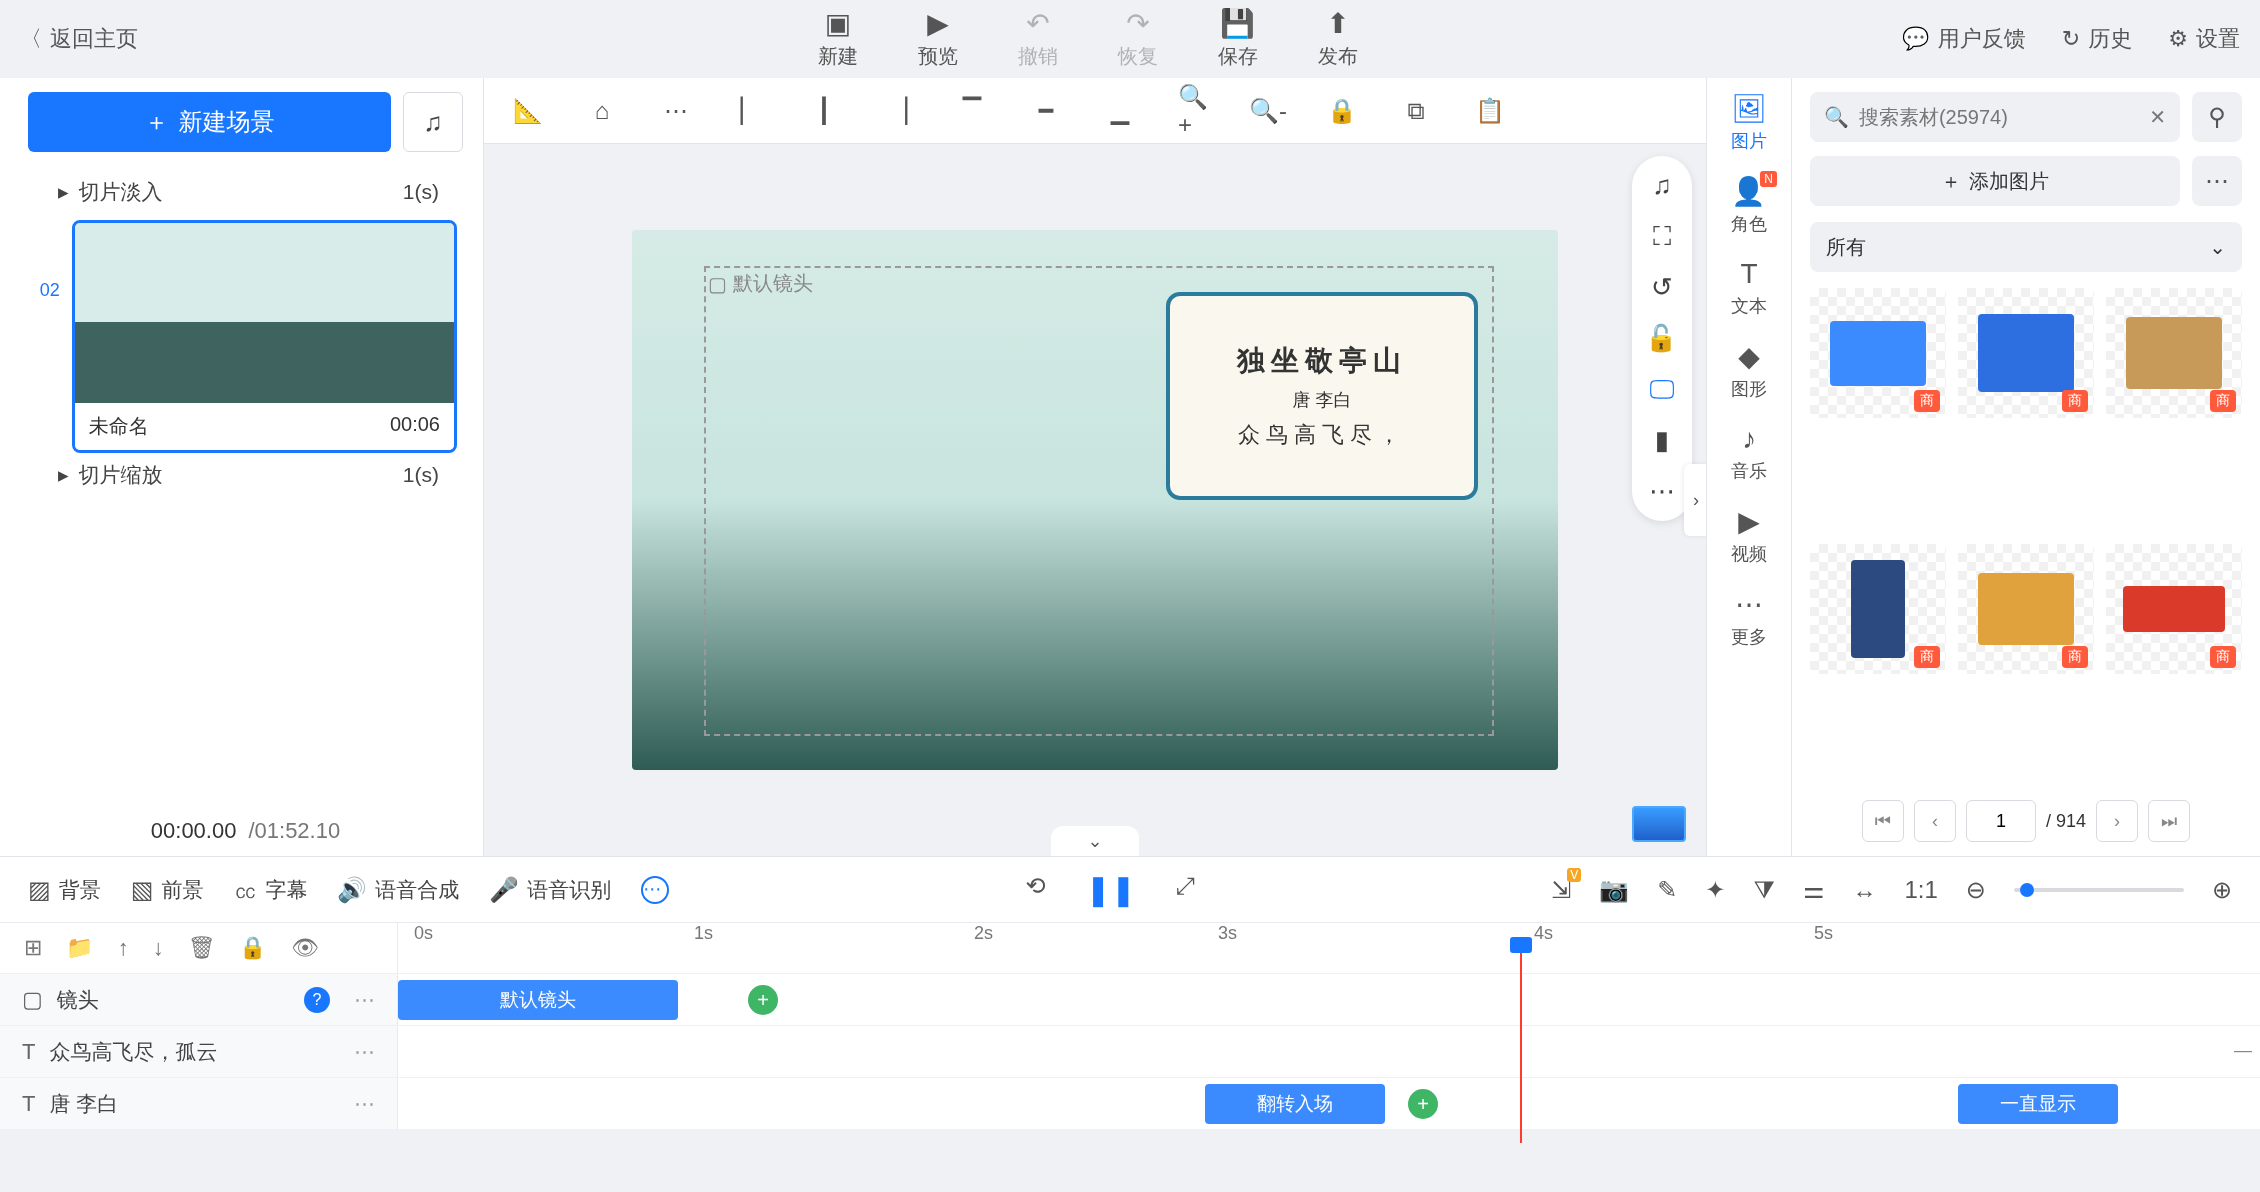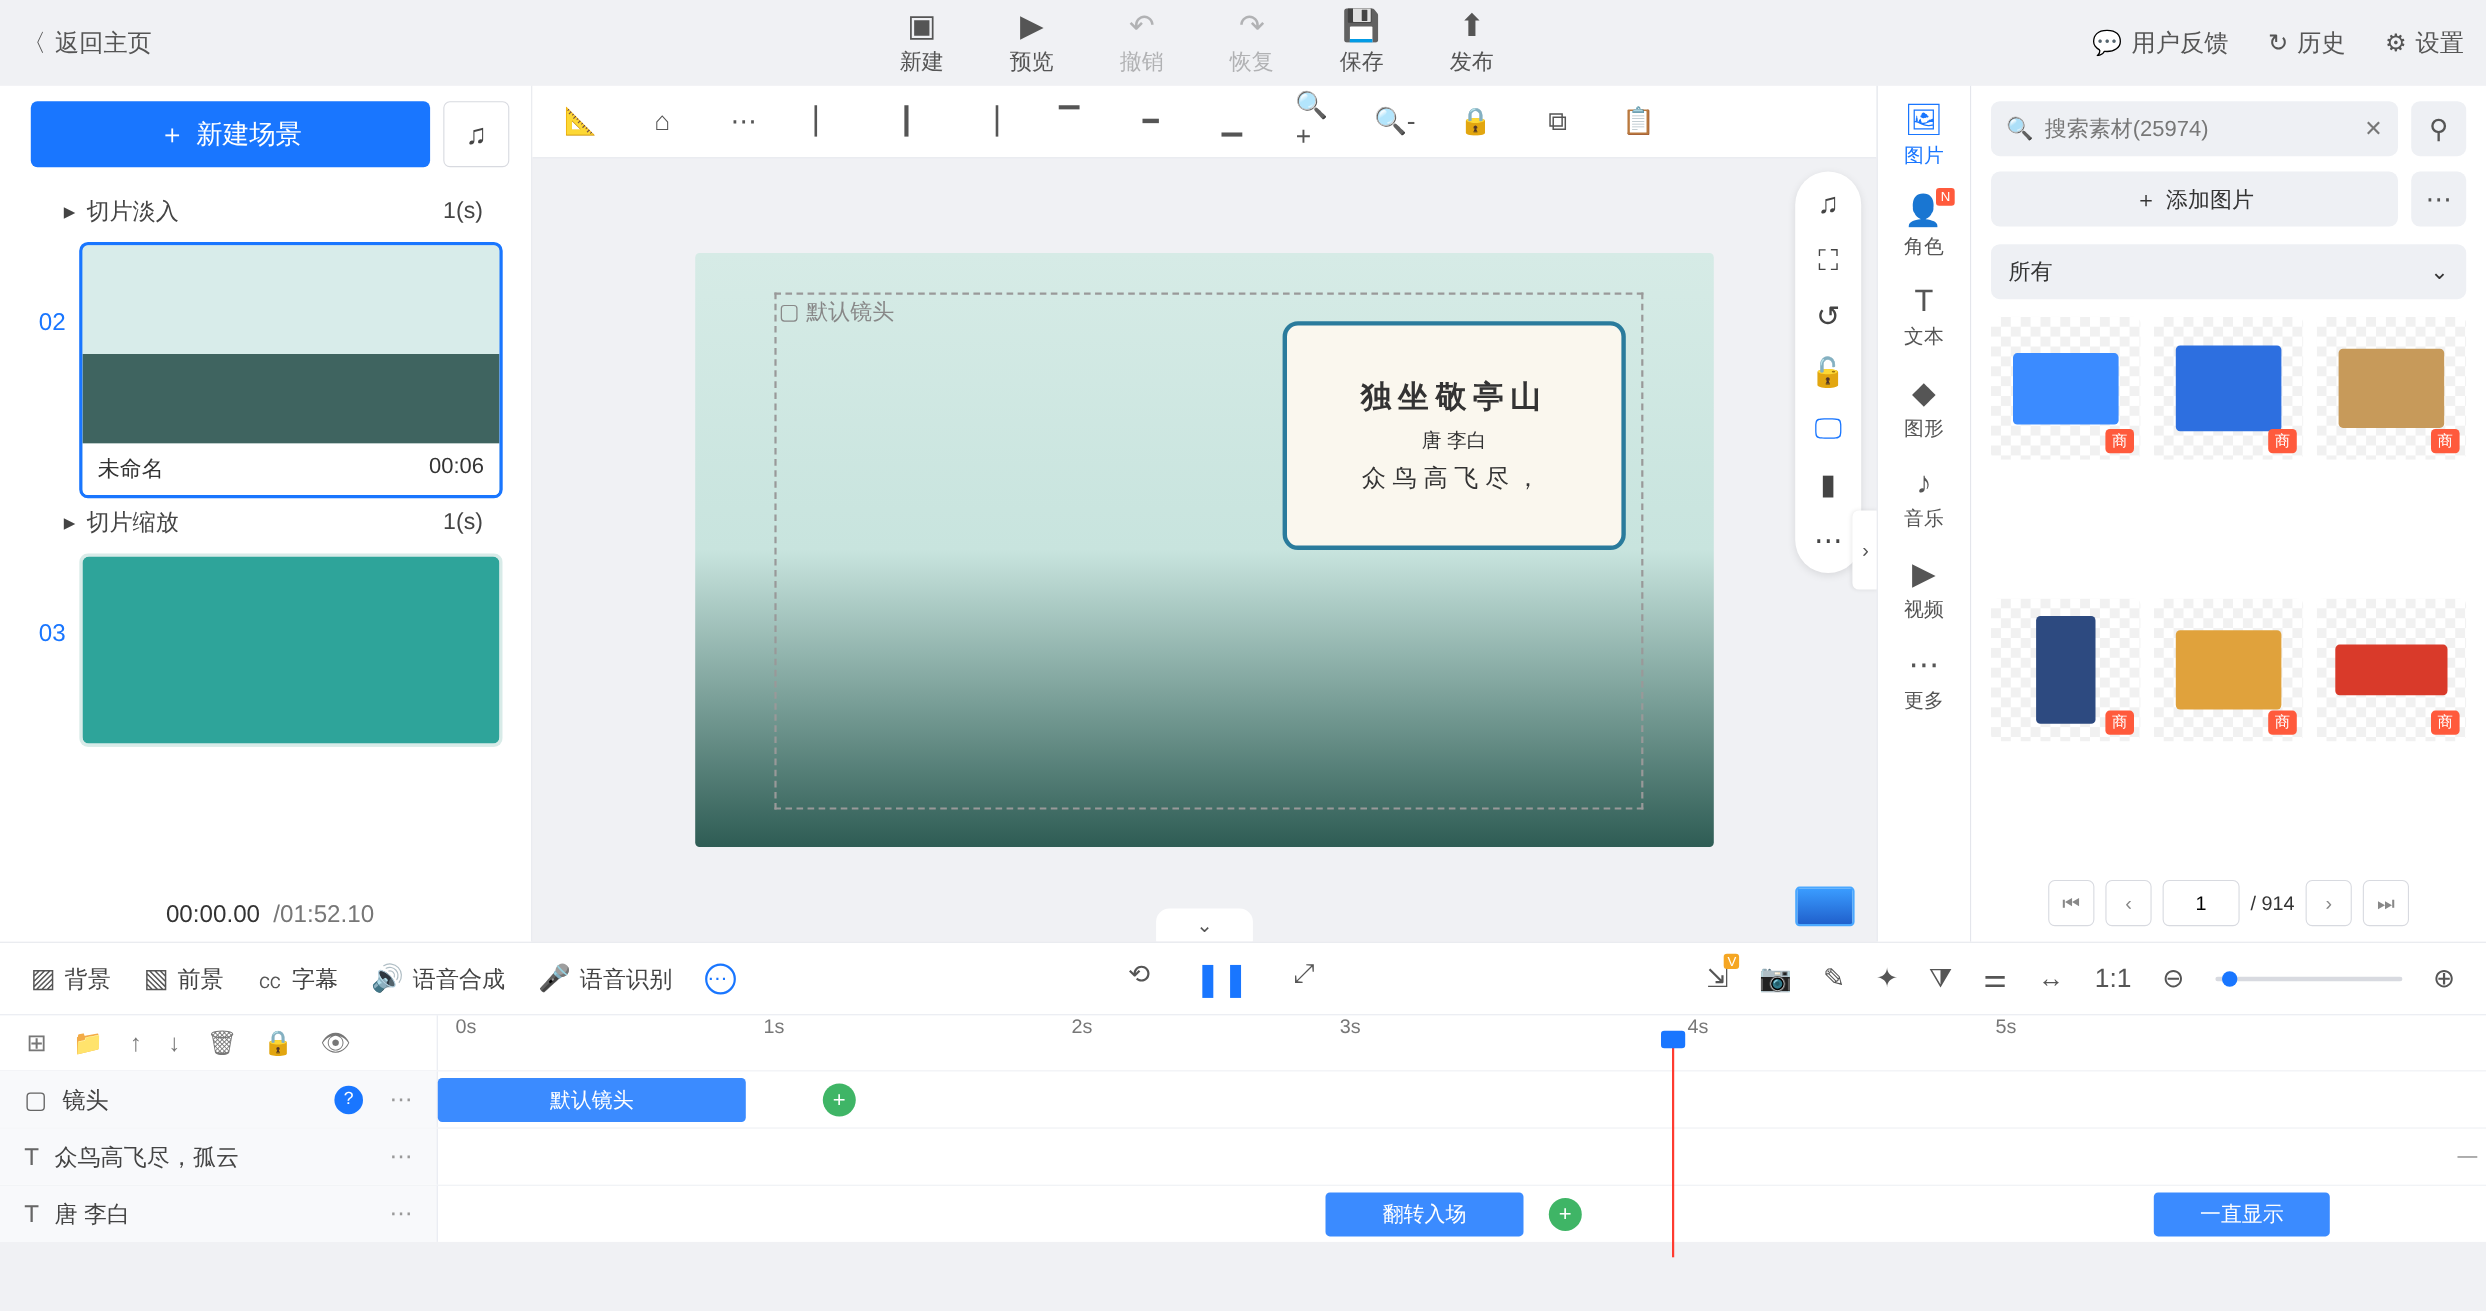--- a/index.html
+++ b/index.html
@@ -22,21 +22,21 @@
 .left-panel { width: 484px; background: #fff; display: flex; flex-direction: column; padding: 14px 20px 0 28px; border-right: 1px solid #e2e4ea; }
 .left-top-row { display: flex; gap: 12px; margin-bottom: 18px; }
 .new-scene-btn { flex: 1; height: 60px; background: #1976ff; color: #fff; border: none; border-radius: 6px; font-size: 24px; display: flex; align-items: center; justify-content: center; gap: 10px; cursor: pointer; }
 .music-btn { width: 60px; height: 60px; background: #fff; border: 1px solid #d8dae0; border-radius: 6px; display: flex; align-items: center; justify-content: center; cursor: pointer; font-size: 26px; color: #444; }
 
 .scene-list { flex: 1; overflow-y: auto; padding-right: 6px; position: relative; }
 .scene-list::-webkit-scrollbar{width:14px;} .scene-list::-webkit-scrollbar-thumb{background:#c8cbd2;border-radius:7px;}
 .scene-row-info { display: flex; align-items: center; gap: 10px; font-size: 21px; color: #444; margin: 8px 0 14px 30px; }
 .scene-row-info .dur { margin-left: auto; margin-right: 18px; }
 .scene-block { display: flex; gap: 12px; align-items: flex-start; }
-.scene-num { width: 32px; text-align: right; color: #1976ff; font-size: 22px; padding-top: 60px; }
+.scene-num { width: 32px; text-align: right; color: #1976ff; font-size: 18px; padding-top: 60px; }
 .scene-thumb { width: 388px; border: 3px solid #1976ff; border-radius: 8px; overflow: hidden; background: #d8ebe8; }
 .scene-thumb.nosel { border-color: transparent; }
 .thumb-img { height: 180px; background: linear-gradient(#d8ecea 55%, #3f6460 55%); position: relative; }
 .thumb-caption { background:#fff; padding: 10px 14px; display: flex; justify-content: space-between; font-size: 20px; }
 .thumb-img2 { height: 170px; background: #2ea49a; border-radius:6px; position:relative;}
 
 .time-readout { display:flex; justify-content:center; gap:12px; font-size:22px; color:#333; padding:12px 0; }
 .time-readout span:last-child{color:#777;}
 
 
@@ -189,26 +189,20 @@
             <span>未命名</span>
             <span>00:06</span>
           </div>
         </div>
       </div>
       <div class="scene-row-info">
         <span>▸</span>
         <span>切片缩放</span>
         <span class="dur">1(s)</span>
       </div>
-      <div class="scene-block">
-        <div class="scene-num">03</div>
-        <div class="scene-thumb nosel">
-          <div class="thumb-img2"></div>
-        </div>
-      </div>
     </div>
     <div class="time-readout">
       <span>00:00.00</span>
       <span>/01:52.10</span>
     </div>
   </div>
 
   <div class="center">
     <div class="canvas-toolbar">
       <span class="tb-ico">📐</span>

